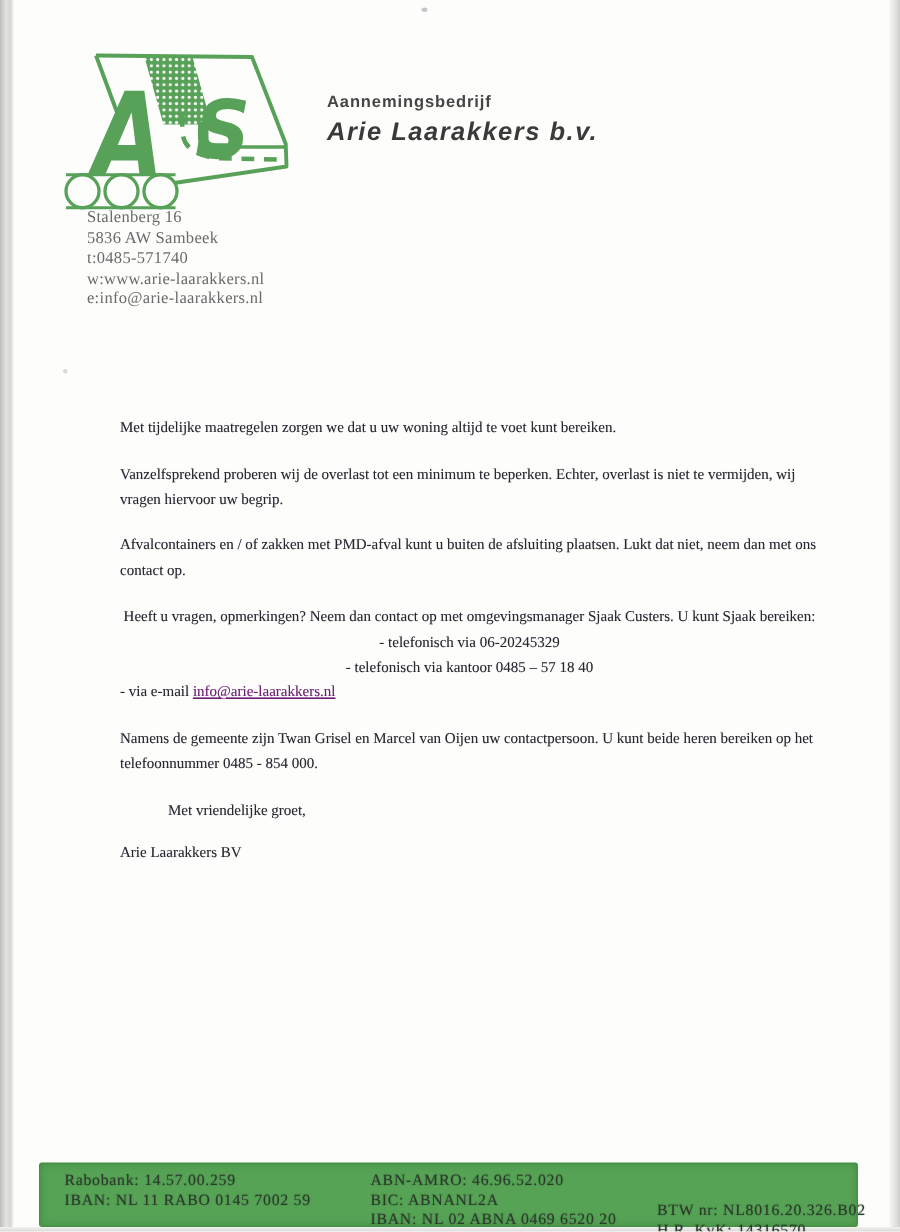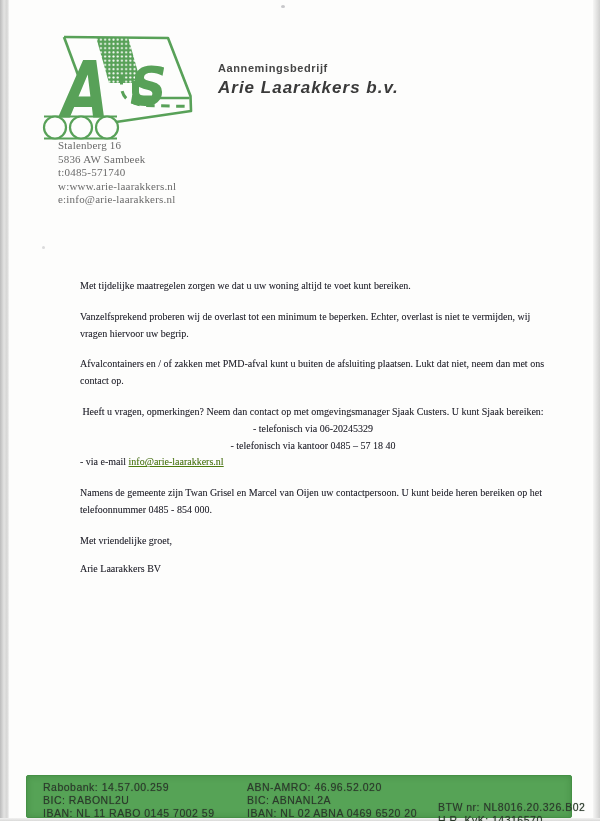--- a/index.html
+++ b/index.html
@@ -29,30 +29,30 @@
     color:#6a6a6a; letter-spacing:.2px;font-family:Liberation Serif, serif; }
 
   
   .letter-body{
     position:absolute; left:80px; top:278px; width:466px;
     font-family:"Liberation Serif", serif; font-size:10px; line-height:16.8px;
     color:#27272f; text-shadow:0 0 .5px rgba(40,40,60,.35);
   }
   .letter-body p{ margin:0 0 14px; }
   .letter-body p.no-gap{ margin-bottom:0;text-align:center; }
-  .letter-body p.closing{ margin-top:4px; margin-bottom:11px; }
-  .email-link{ color:#4d7c0f; text-decoration:underline; cursor:pointer; }
+  .letter-body p.closing{ margin-top:4px; margin-bottom:11px;margin-left:32px; }
+  .email-link{ color:#701a75; text-decoration:underline; cursor:pointer; }
 
   
   .bank-bar{
     position:absolute; left:26px; top:775px; width:546px; height:43px;
     background:#56a356; border:1px solid #459045; border-radius:2px;
     box-shadow: inset 0 0 6px rgba(25,80,25,.25);
     font-size:10.5px; line-height:13px; letter-spacing:.5px;
-    color:#2c3a2c; text-shadow:0 0 1px rgba(35,60,35,.55);
+    color:#2c3a2c; text-shadow:0 0 1px rgba(35,60,35,.55);font-family:Liberation Serif, serif;
   }
   .fcol{ position:absolute; top:5px; white-space:nowrap; }
   .fcol.c1{ left:16px; }
   .fcol.c2{ left:220px; }
   .fcol.c3{ left:411px;margin-top:20px; }
 </style>
 </head>
 <body>
 
 <div class="page">
@@ -117,21 +117,20 @@
     <p class="no-gap">- telefonisch via kantoor 0485 – 57 18 40</p>
     <p><span>- via e-mail </span><a href="#" class="email-link">info@arie-laarakkers.nl</a></p>
     <p>Namens de gemeente zijn Twan Grisel en Marcel van Oijen uw contactpersoon. U kunt beide heren bereiken op het telefoonnummer 0485 - 854 000.</p>
     <p class="closing">Met vriendelijke groet,</p>
     <p class="signature">Arie Laarakkers BV</p>
   </main>
 
   <footer class="bank-bar">
     <div class="fcol c1">
       <div>Rabobank: 14.57.00.259</div>
-      <div>BIC: RABONL2U</div>
       <div>IBAN: NL 11 RABO 0145 7002 59</div>
     </div>
     <div class="fcol c2">
       <div>ABN-AMRO: 46.96.52.020</div>
       <div>BIC: ABNANL2A</div>
       <div>IBAN: NL 02 ABNA 0469 6520 20</div>
     </div>
     <div class="fcol c3">
       <div>BTW nr: NL8016.20.326.B02</div>
       <div>H.R. KvK: 14316570</div>

